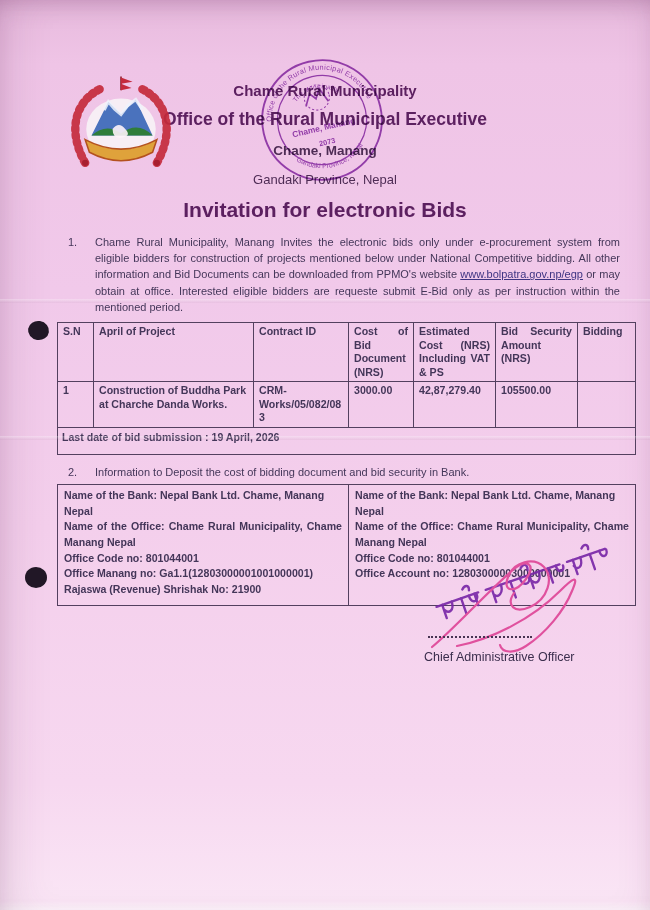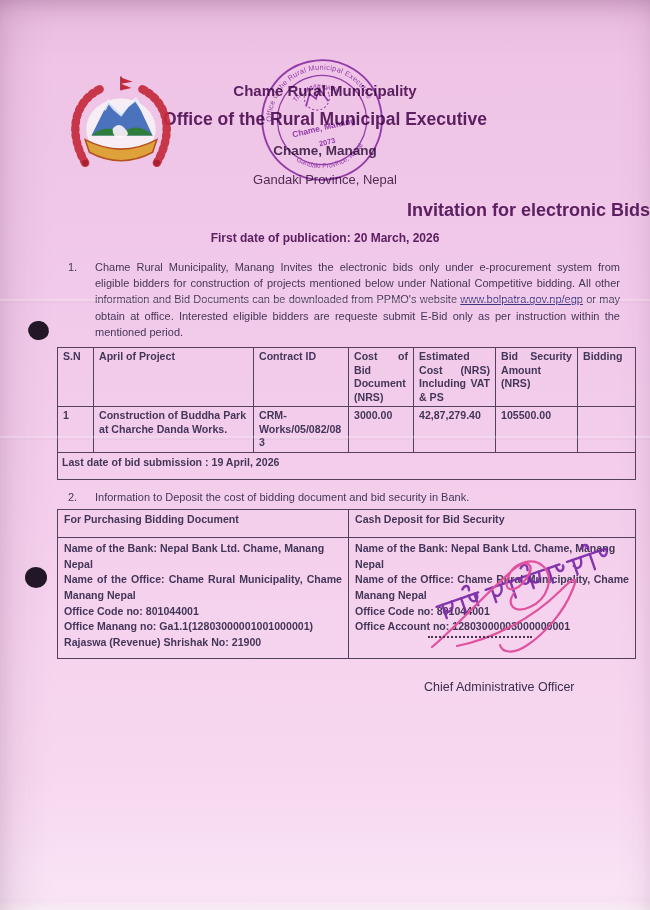--- a/index.html
+++ b/index.html
@@ -21,21 +21,21 @@
 
   .emblem{position:absolute;left:62px;top:74px;width:118px;height:106px;}
   .stamp-top{position:absolute;left:257px;top:55px;width:130px;height:130px;
     transform:rotate(-13deg);opacity:.85;mix-blend-mode:multiply;}
 
   .hline{text-align:center;font-weight:bold;color:var(--header-ink,#5c2060);}
   .h-org{padding-top:82px;font-size:15px;line-height:18px;}
   .h-office{margin-top:8px;font-size:17.5px;line-height:22px;}
   .h-loc{margin-top:13px;font-size:13.5px;line-height:16px;font-weight:600;color:#4e2c55;}
   .h-prov{margin-top:13px;font-size:13px;line-height:16px;font-weight:500;color:#4e2c55;}
-  .h-title{margin-top:11px;font-size:18px;line-height:22px;text-align:right;}
+  .h-title{margin-top:11px;font-size:21px;line-height:22px;}
   .h-date{margin-top:10px;font-size:12px;line-height:15px;}
 
   .clause{display:flex;margin:13px 30px 0 68px;font-size:11px;line-height:16.2px;}
   .cnum{width:27px;flex:none;}
   .ctext{flex:1;margin:0;text-align:justify;}
   .link{color:#3e3482;text-decoration:underline;cursor:pointer;}
 
   table{border-collapse:collapse;table-layout:fixed;margin:7px 0 0 57px;width:578px;
     font-size:10.6px;color:var(--ink,#443659);}
   th,td{border:1.4px solid #53405f;padding:2px 5px;vertical-align:top;
@@ -47,21 +47,21 @@
   .deposit th{font-weight:bold;padding:3px 6px 12px;text-align:left;}
   .deposit td{padding:3px 6px 8px;line-height:15.6px;}
   .deposit .jline{text-align:justify;}
   .clause2{margin-top:9px;}
 
   .abs{position:absolute;}
   .sig-svg{left:402px;top:549px;width:206px;height:114px;}
   .sig-stamp{left:441px;top:588px;width:188px;height:56px;transform:rotate(-19deg);
     transform-origin:8% 85%;opacity:.92;}
   .sig-dots{left:428px;top:621px;width:104px;height:15px;border-bottom:2.4px dotted #473452;}
-  .sig-title{left:424px;top:680px;font-size:12.5px;color:#3b2e4d;}
+  .sig-title{left:424px;top:650px;font-size:12.5px;color:#3b2e4d;}
   svg text{font-family:"Liberation Sans","DejaVu Sans",sans-serif;}
 </style>
 </head>
 <body>
 
 <div class="page">
 
   <div class="crease c1"></div>
   <div class="crease c2"></div>
   <div class="hole hole-1"></div>
@@ -106,21 +106,20 @@
     <text x="62" y="72" font-size="8" font-weight="bold" text-anchor="middle" fill="#8b2fae">Chame, Manang</text>
     <text x="62" y="86" font-size="7" font-weight="bold" text-anchor="middle" fill="#8b2fae">2073</text>
   </svg>
 
   <div>
     <div class="hline h-org">Chame Rural Municipality</div>
     <div class="hline h-office">Office of the Rural Municipal Executive</div>
     <div class="hline h-loc">Chame, Manang</div>
     <div class="hline h-prov">Gandaki Province, Nepal</div>
     <div class="hline h-title">Invitation for electronic Bids</div>
-    <div class="hline h-date">First date of publication: 20 March, 2026</div>
   </div>
 
   <div class="clause">
     <span class="cnum">1.</span>
     <p class="ctext"><span>Chame Rural Municipality, Manang Invites the electronic bids only under e-procurement system from eligible bidders for construction of projects mentioned below under National Competitive bidding. All other information and Bid Documents can be downloaded from PPMO's website </span><a class="link">www.bolpatra.gov.np/egp</a><span> or may obtain at office. Interested eligible bidders are requeste submit E-Bid only as per instruction within the mentioned period.</span></p>
   </div>
 
   <table class="bids">
     <colgroup>
       <col style="width:36px">
@@ -162,24 +161,20 @@
     <span class="cnum">2.</span>
     <p class="ctext">Information to Deposit the cost of bidding document and bid security in Bank.</p>
   </div>
 
   <table class="deposit">
     <colgroup>
         <col style="width:291px">
         <col style="width:287px">
       </colgroup>
     <tbody>
-        <tr>
-      <th>For Purchasing Bidding Document</th>
-      <th>Cash Deposit for Bid Security</th>
-    </tr>
     <tr>
       <td>
         <div>Name of the Bank: Nepal Bank Ltd. Chame, Manang Nepal</div>
         <div class="jline">Name of the Office: Chame Rural Municipality, Chame Manang Nepal</div>
         <div>Office Code no: 801044001</div>
         <div>Office Manang no: Ga1.1(12803000001001000001)</div>
         <div>Rajaswa (Revenue) Shrishak No: 21900</div>
       </td>
       <td>
         <div>Name of the Bank: Nepal Bank Ltd. Chame, Manang Nepal</div>

